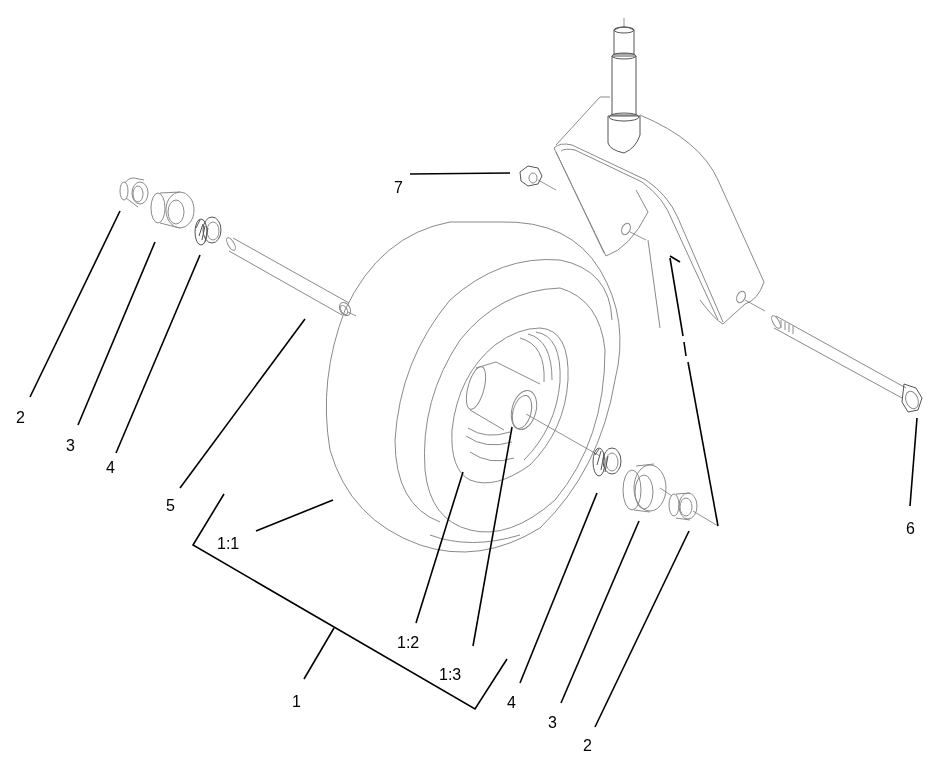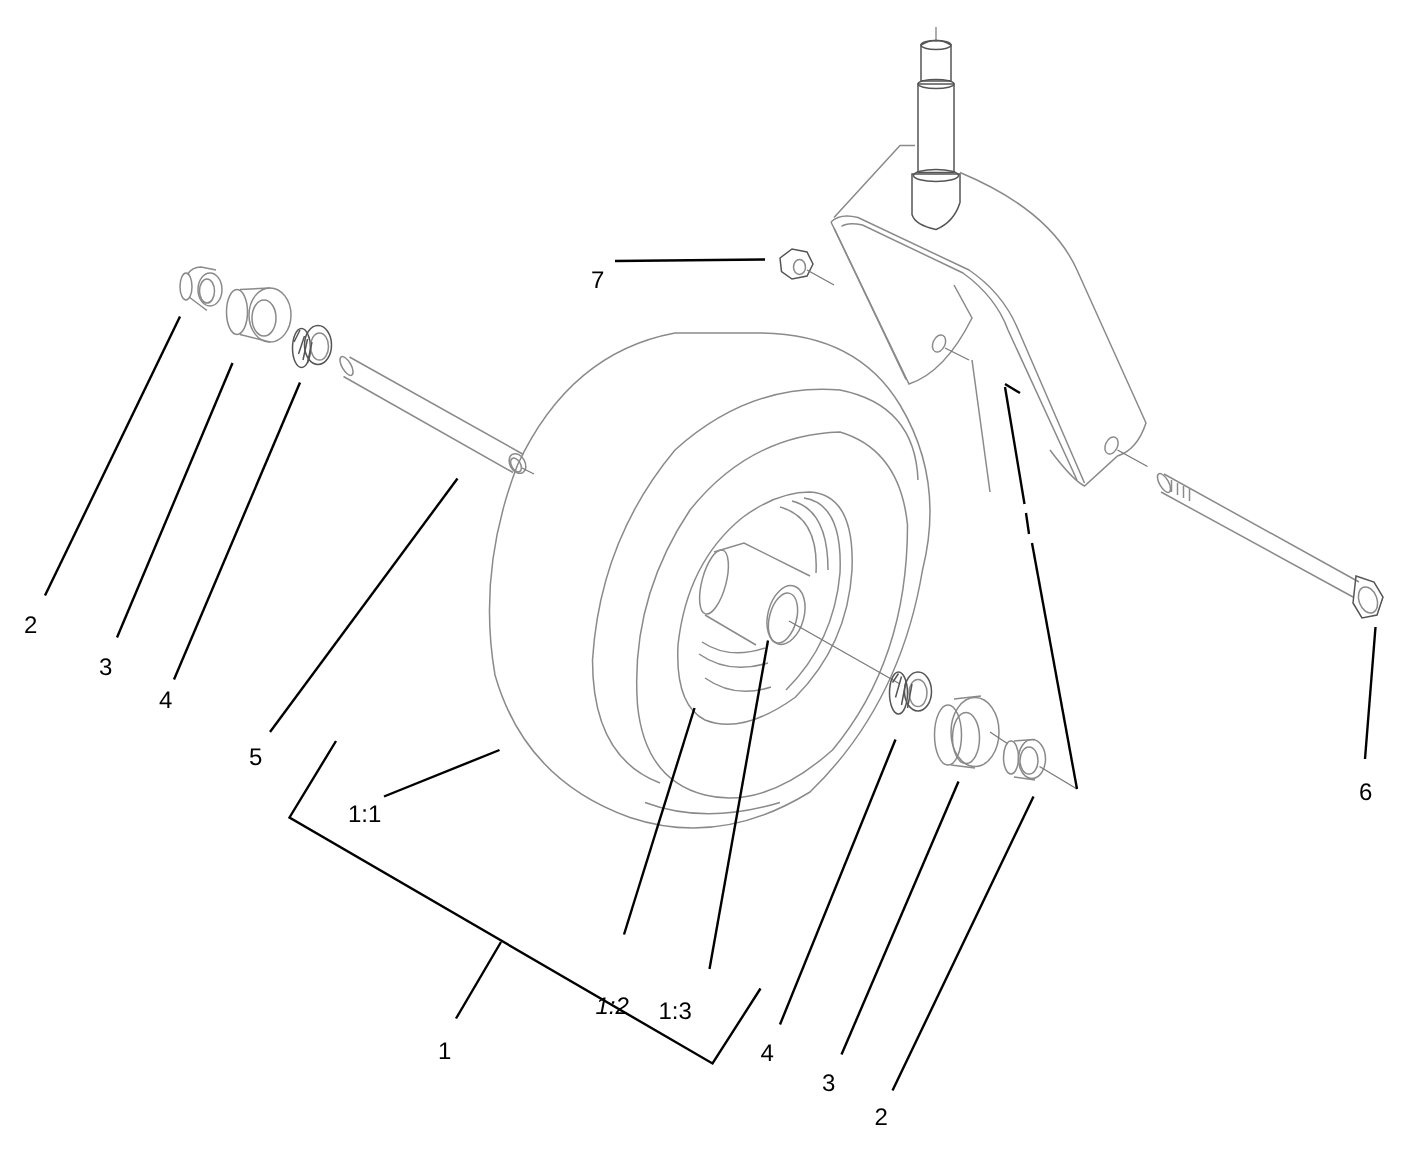--- a/index.html
+++ b/index.html
@@ -145,21 +145,21 @@
       <line class="leader" x1="689" y1="531" x2="595" y2="727"></line>
       <line class="leader" x1="917" y1="418" x2="910" y2="506"></line>
     </g>
   </svg>
 
   <span class="callout" style="left:16px;top:410px;">2</span>
   <span class="callout" style="left:66px;top:438px;">3</span>
   <span class="callout" style="left:106px;top:460px;">4</span>
   <span class="callout" style="left:166px;top:498px;">5</span>
   <span class="callout" style="left:394px;top:180px;">7</span>
-  <span class="callout" style="left:232px;top:536px;">1:1</span>
+  <span class="callout" style="left:217px;top:536px;">1:1</span>
   <span class="callout" style="left:292px;top:694px;">1</span>
-  <span class="callout" style="left:397px;top:664px;font-style:italic;">1:2</span>
+  <span class="callout" style="left:397px;top:635px;">1:2</span>
   <span class="callout" style="left:439px;top:667px;">1:3</span>
   <span class="callout" style="left:507px;top:695px;">4</span>
   <span class="callout" style="left:548px;top:715px;">3</span>
   <span class="callout" style="left:583px;top:738px;">2</span>
   <span class="callout" style="left:906px;top:521px;">6</span>
 </div>
 
 </body></html>

